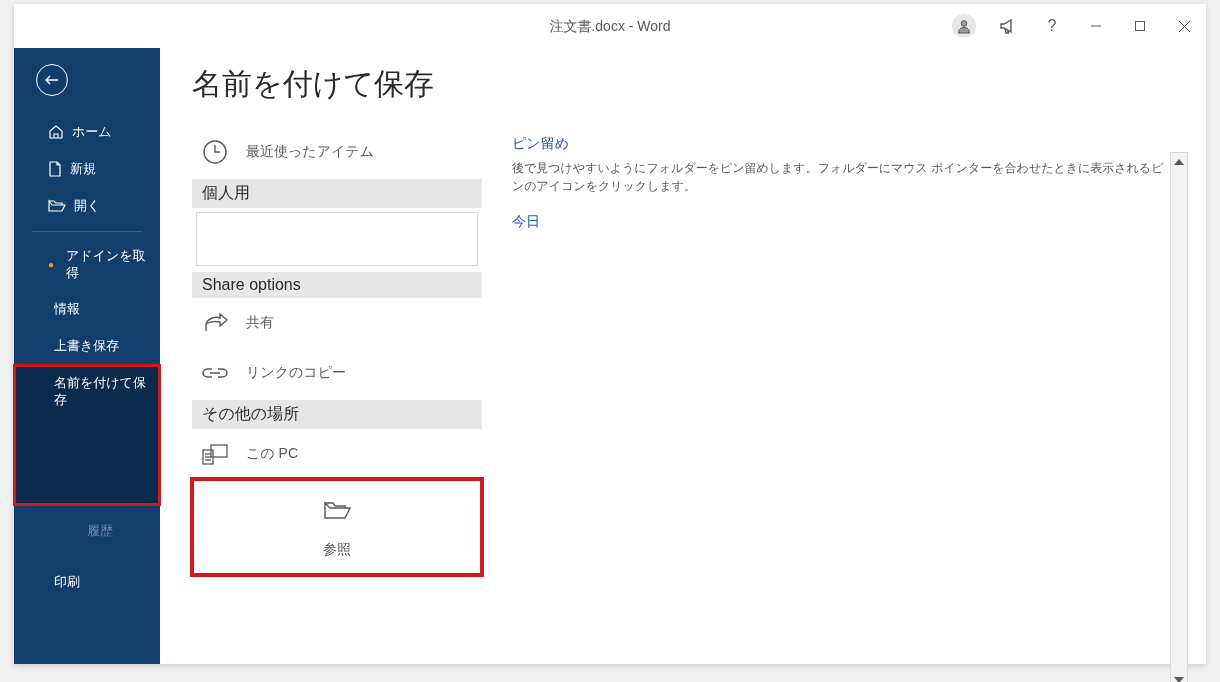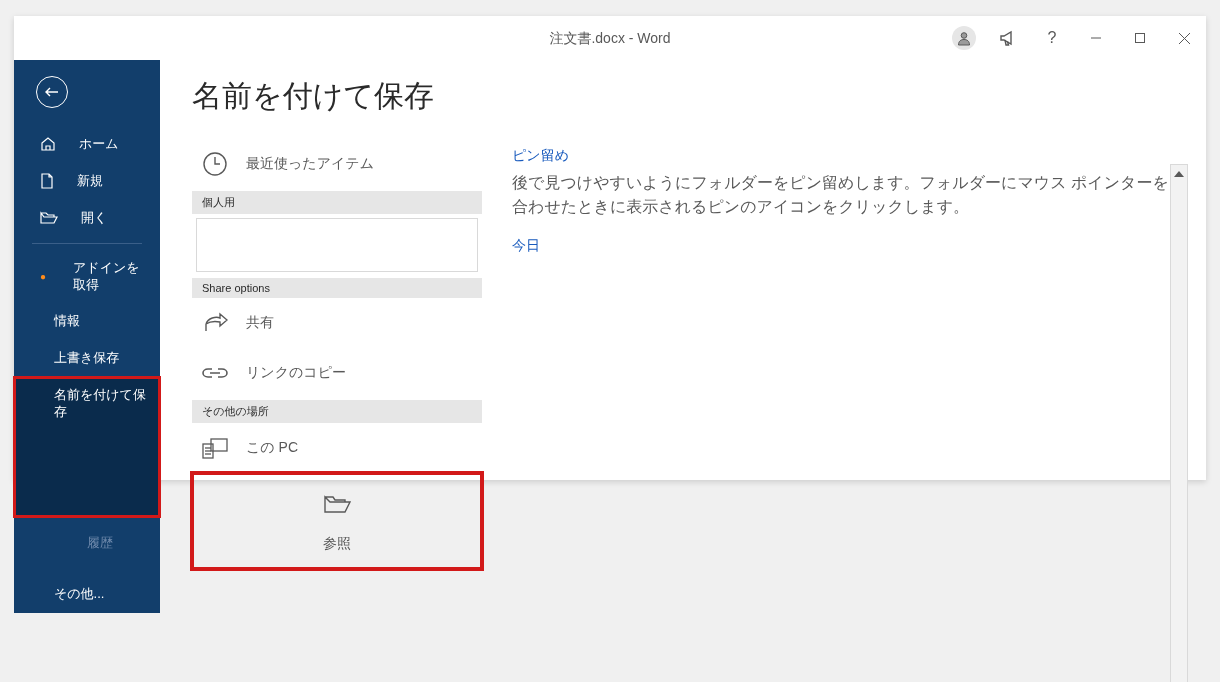--- a/index.html
+++ b/index.html
@@ -1,19 +1,19 @@
 <!DOCTYPE html>
 <html><head>
 <meta charset="utf-8">
 <style>
 * { margin: 0; padding: 0; box-sizing: border-box; font-family: "Yu Gothic UI", "Meiryo", sans-serif; }
 body { background: #f0f0f0; width: 1220px; height: 682px; overflow: hidden; }
 
 .window {
-  position: absolute; left: 14px; top: 16px; width: 1192px; height: 464px;
+  position: absolute; left: 14px; top: 4px; width: 1192px; height: 660px;
   background: #fff; display: flex; flex-direction: column;
   box-shadow: 0 2px 6px rgba(0,0,0,0.15);
 }
 
 .titlebar {
   height: 44px; display: flex; align-items: center; justify-content: flex-end;
   position: relative; background: #fff;
 }
 .title-text {
   position: absolute; left: 50%; transform: translateX(-50%);
@@ -36,21 +36,21 @@
   width: 146px; background: #123e6b; color: #fff; display: flex; flex-direction: column;
   padding-top: 16px;
 }
 .back-btn {
   width: 32px; height: 32px; border: 1px solid #fff; border-radius: 50%;
   margin-left: 22px; display: flex; align-items: center; justify-content: center; cursor: pointer;
 }
 .back-btn svg { stroke: #fff; }
 .nav-list { margin-top: 18px; }
 .nav-item {
-  padding: 10px 14px 10px 26px; font-size: 13px; display: flex; align-items: center; gap: 23px;
+  padding: 10px 14px 10px 34px; font-size: 13px; display: flex; align-items: center; gap: 8px;
   cursor: pointer;
 }
 .nav-item.selected {
   background: #0a2b4c;
   outline: 3px solid #d21919; outline-offset: -2px;
   min-height: 140px; align-items: flex-start;
 }
 .nav-item.disabled { color: #718bad; justify-content: center; }
 .nav-divider { border-top: 1px solid #3a5f89; margin: 6px 18px 6px 18px; }
 .nav-bullet { color: #ff8c1a; font-size: 10px; margin-right: 4px; }
@@ -58,40 +58,40 @@
 .nav-item-label { line-height: 1.3; }
 
 .main { flex: 1; display: flex; padding: 0 0 0 32px; position: relative; }
 .page-header {
   font-size: 30px; color: #2a2a2a; font-weight: 400; padding-top: 16px; padding-bottom: 22px;
 }
 .left-col { width: 290px; }
 .right-col { flex: 1; padding-left: 30px; padding-right: 36px; position: relative; }
 
 .src-section-header {
-  background: #e6e6e6; font-size: 11px; color: #2a2a2a; padding: 4px 10px; margin-top: 2px;
+  background: #e6e6e6; font-size: 16px; color: #2a2a2a; padding: 4px 10px; margin-top: 2px;
 }
 .src-item {
   display: flex; align-items: center; gap: 16px; padding: 10px 8px; cursor: pointer;
   font-size: 14px; color: #595959;
 }
 .src-item .icn {
   width: 30px; height: 30px; display: flex; align-items: center; justify-content: center;
   flex-shrink: 0;
 }
 .src-item .icn svg { stroke: #595959; }
 .src-item.highlighted {
   outline: 4px solid #d21919; outline-offset: -2px; padding: 16px 8px; flex-direction: column;
 }
 .personal-box {
   border: 1px solid #d9d9d9; height: 54px; margin: 4px 4px 6px 4px;
 }
 
 .right-hdr { color: #185abd; font-size: 14px; margin-top: 8px; font-family: Liberation Mono, monospace; }
-.right-desc { color: #595959; font-size: 16px; margin-top: 6px; line-height: 1.5; }
+.right-desc { color: #595959; font-size: 12px; margin-top: 6px; line-height: 1.5; }
 .right-today { color: #185abd; font-size: 14px; margin-top: 18px; }
 
 .scrollbar {
   position: absolute; right: 18px; top: 104px; width: 18px; height: 538px;
   background: #f2f2f2; border: 1px solid #d9d9d9;
 }
 .scroll-arrow {
   width: 100%; height: 18px; display: flex; align-items: center; justify-content: center; cursor: pointer;
 }
 .scroll-arrow svg { fill: #595959; }
@@ -179,21 +179,21 @@
         <div class="nav-item" style="padding-left:40px;">
           <span class="nav-item-label">上書き保存</span>
         </div>
         <div class="nav-item selected" style="padding-left:40px;">
           <span class="nav-item-label">名前を付けて保存</span>
         </div>
         <div class="nav-item disabled" style="padding-left:40px; margin-top:8px;">
           <span class="nav-item-label">履歴</span>
         </div>
         <div class="nav-item" style="padding-left:40px; margin-top:14px;">
-          <span class="nav-item-label">その他...</span>
+          <span class="nav-item-label">印刷</span>
         </div>
       </div>
     </div>
 
     <div class="main">
       <div class="main-content-wrap">
         <div class="page-header">名前を付けて保存</div>
         <div class="cols">
           <div class="left-col">
             <div class="src-item">

